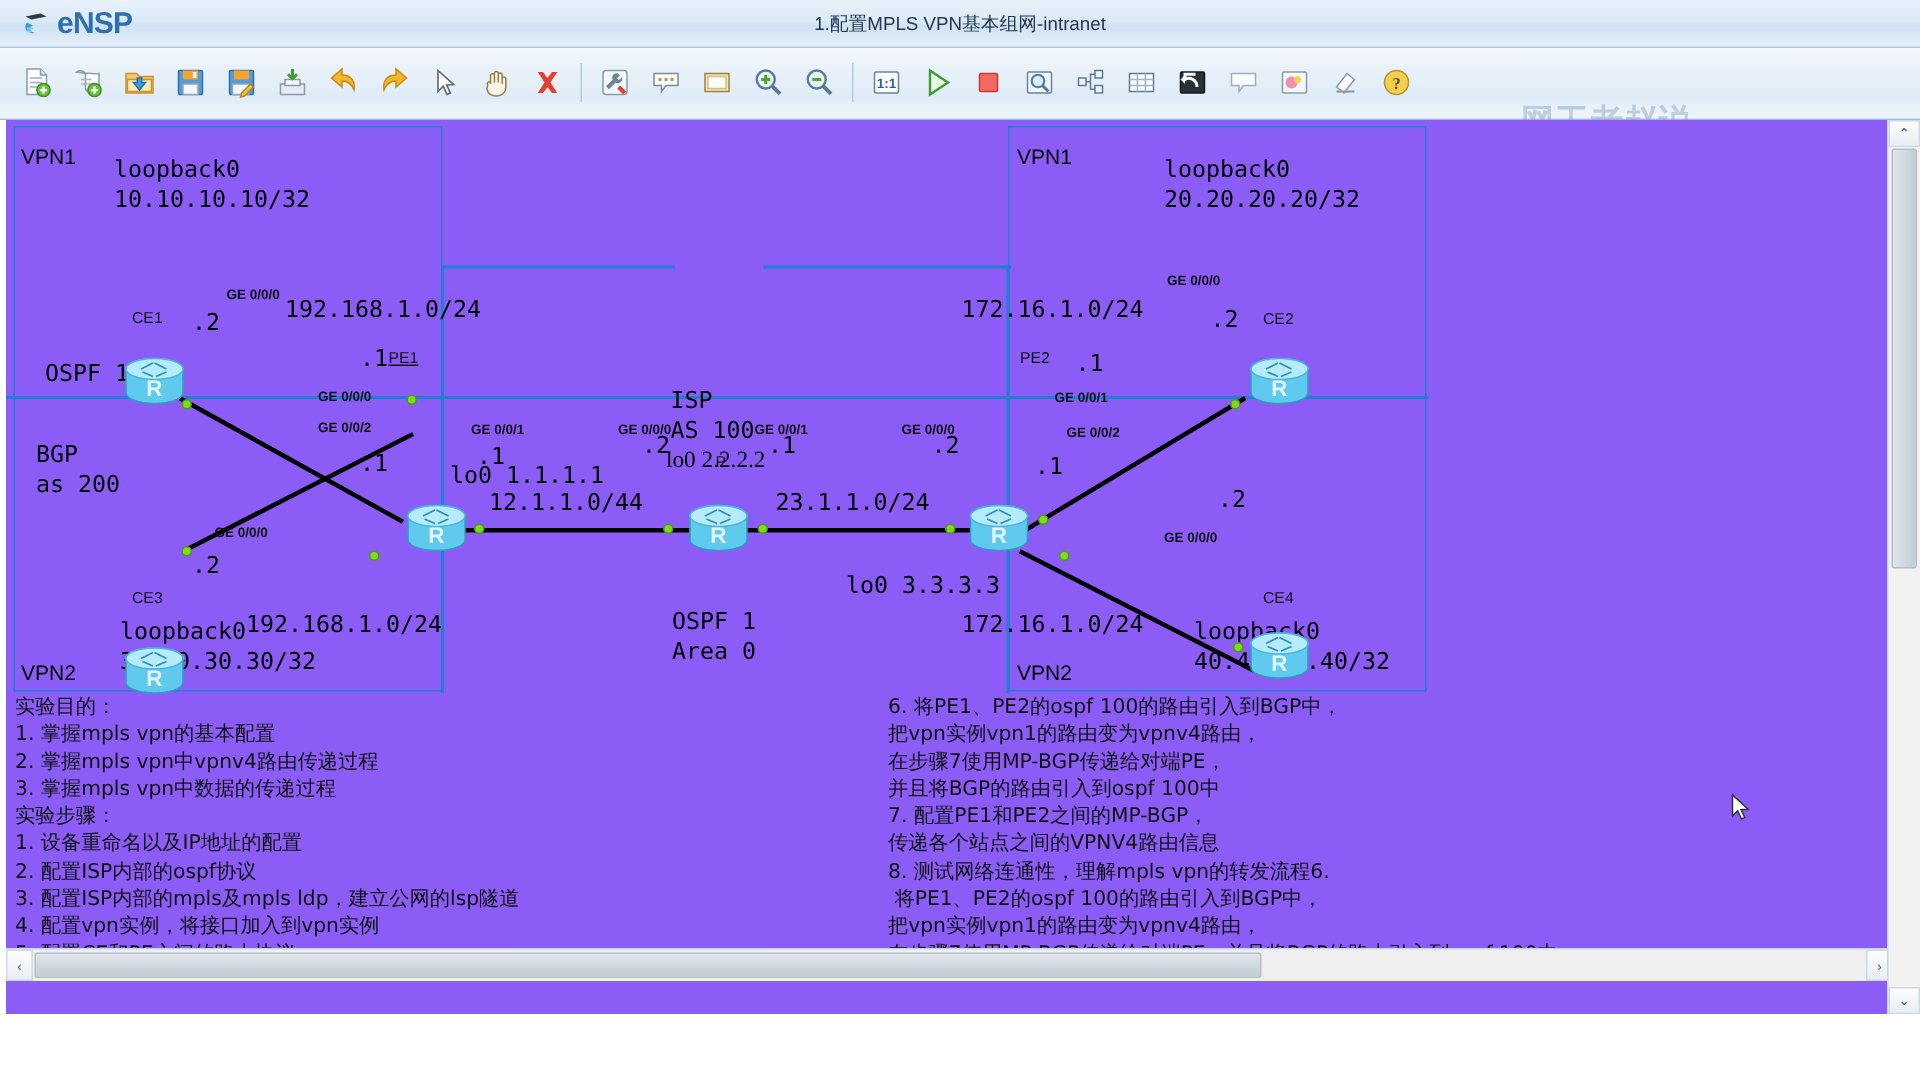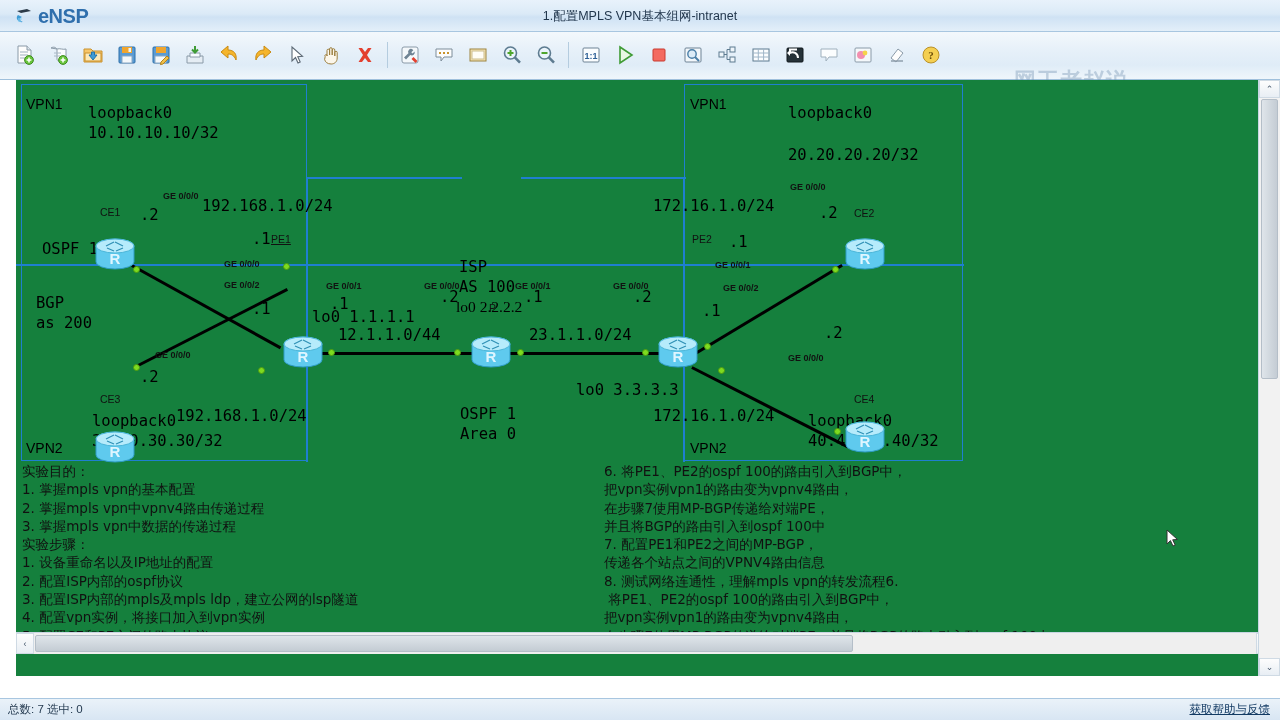--- a/index.html
+++ b/index.html
@@ -55,22 +55,22 @@
   .tb-inner { position:absolute; left:8px; top:3px; display:flex; align-items:center; height:40px; }
   .tb-btn {
     width:34px; height:34px; display:flex; align-items:center; justify-content:center;
     border-radius:3px;
   }
   .tb-sep { width:1px; height:26px; background:#b4ccdf; margin:0 5px; }
   .tb-btn svg { display:block; }
 
   
   .canvas {
-    position:absolute; left:16px; top:80px; width:1258px; height:596px;
-    background:#15803d; overflow:hidden;
+    position:absolute; left:4px; top:80px; width:1258px; height:596px;
+    background:#8b5cf6; overflow:hidden;
   }
   .vbox {
     position:absolute; border:1px solid #1f7fd0;
   }
   .hline { position:absolute; height:2px; background:#1f7fd0; }
   .vline { position:absolute; width:2px; background:#1f7fd0; }
 
   .lbl { position:absolute; white-space:pre; color:#000; }
   .lbl-mono { font-family:"DejaVu Sans Mono","Liberation Mono",monospace; }
   .lbl-big { font-size:15.5px; }
@@ -342,21 +342,21 @@
     <div class="vline" style="left:667px; top:97px; width:2px; height:285px;"></div>
 
     <div class="lbl lbl-sans" style="left:10px; top:16px; font-size:14px;">VPN1</div>
     <div class="lbl lbl-sans" style="left:674px; top:16px; font-size:14px;">VPN1</div>
     <div class="lbl lbl-sans" style="left:10px; top:360px; font-size:14px;">VPN2</div>
     <div class="lbl lbl-sans" style="left:674px; top:360px; font-size:14px;">VPN2</div>
 
     <div class="lbl lbl-mono lbl-big" style="left:72px; top:24px;">loopback0</div>
     <div class="lbl lbl-mono lbl-big" style="left:72px; top:44px;">10.10.10.10/32</div>
     <div class="lbl lbl-mono lbl-big" style="left:772px; top:24px;">loopback0</div>
-    <div class="lbl lbl-mono lbl-big" style="left:772px; top:44px;margin-top:22px;">20.20.20.20/32</div>
+    <div class="lbl lbl-mono lbl-big" style="left:772px; top:44px;">20.20.20.20/32</div>
     <div class="lbl lbl-mono lbl-big" style="left:76px; top:332px;">loopback0</div>
     <div class="lbl lbl-mono lbl-big" style="left:76px; top:352px;">30.30.30.30/32</div>
     <div class="lbl lbl-mono lbl-big" style="left:792px; top:332px;">loopback0</div>
     <div class="lbl lbl-mono lbl-big" style="left:792px; top:352px;">40.40.40.40/32</div>
 
     <div class="lbl lbl-mono lbl-big" style="left:26px; top:160px;">OSPF 100</div>
     <div class="lbl lbl-mono lbl-big" style="left:20px; top:214px;">BGP</div>
     <div class="lbl lbl-mono lbl-big" style="left:20px; top:234px;">as 200</div>
     <div class="lbl lbl-mono lbl-big" style="left:443px; top:178px;">ISP</div>
     <div class="lbl lbl-mono lbl-big" style="left:443px; top:198px;">AS 100</div>
@@ -529,18 +529,14 @@
       <div class="arr rt">›</div>
     </div>
   </div>
 
   <div class="vscroll">
     <div class="arr up">⌃</div>
     <div class="thumb"></div>
     <div class="arr dn">⌄</div>
   </div>
 
-  <div class="statusbar">
-    <div class="status-left">总数: 7  选中: 0</div>
-    <div class="status-right">获取帮助与反馈</div>
-  </div>
 
 </div>
 
 </body></html>

